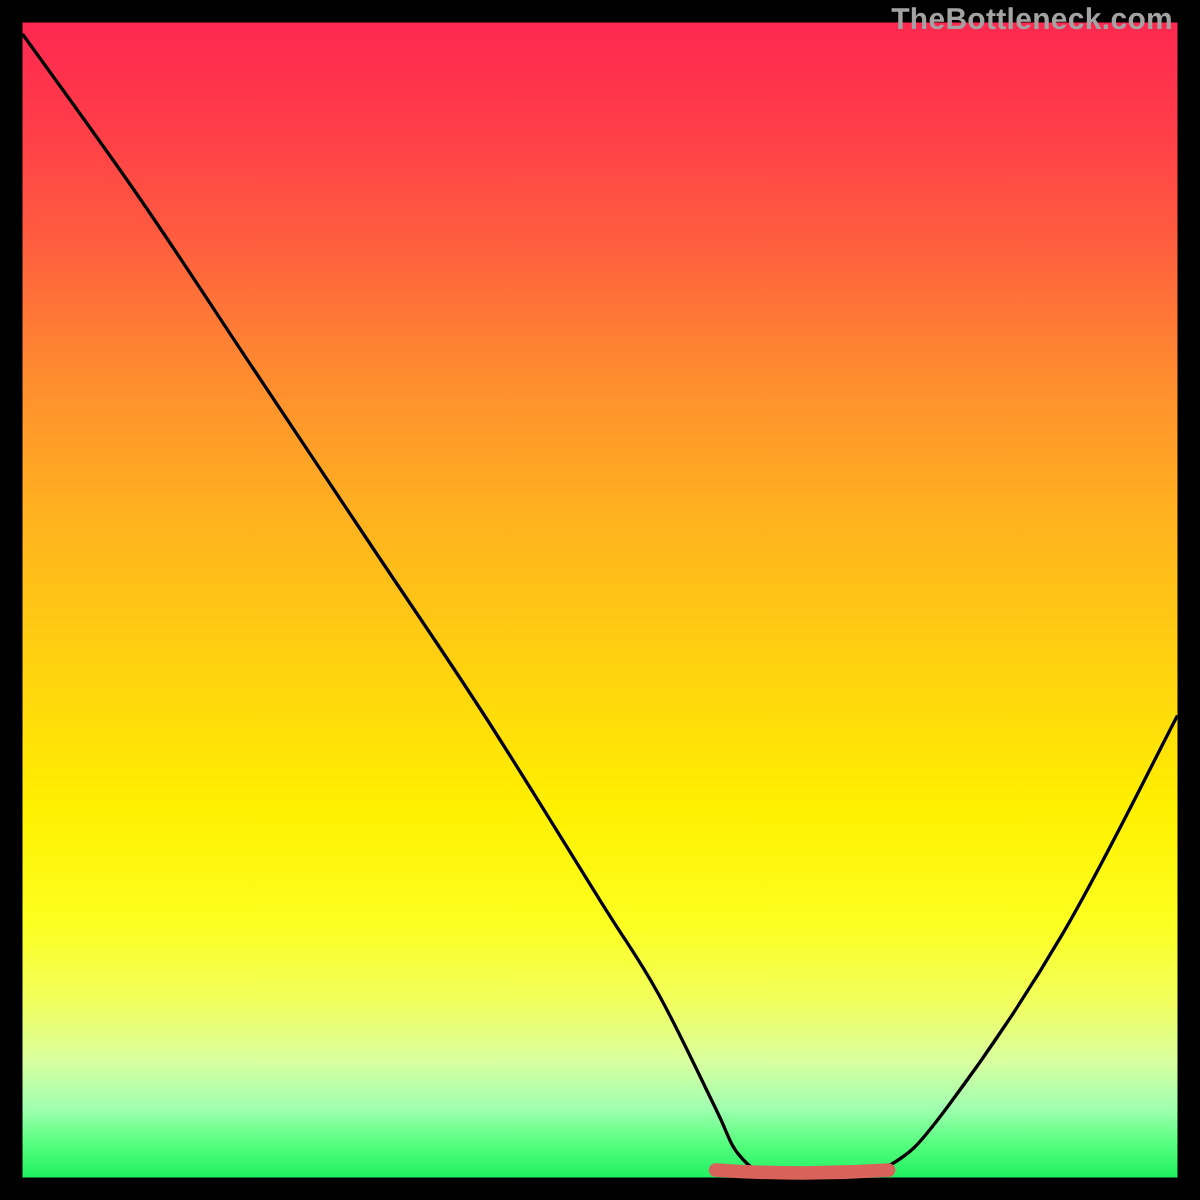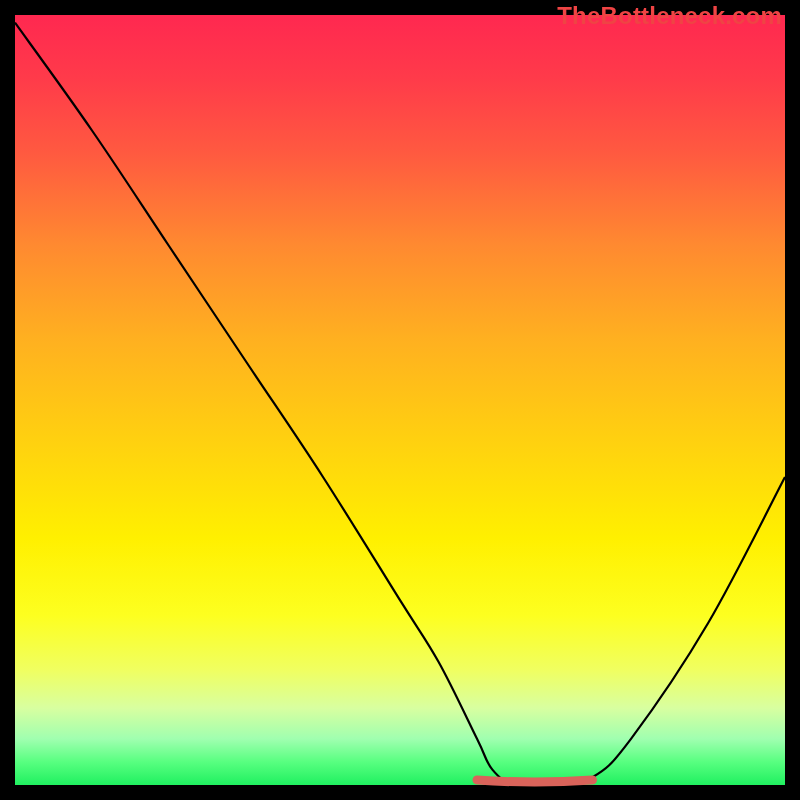--- a/index.html
+++ b/index.html
@@ -36,23 +36,23 @@
     inset: 0;
     width: 100%;
     height: 100%;
     overflow: visible;
   }
   .attrib {
     position: absolute;
     top: 2px;
     right: 18px;
     font-family: Arial, Helvetica, sans-serif;
-    font-size: 24px;
+    font-size: 20px;
     font-weight: 700;
-    color: #ef4444;
+    color: #a3a3a3;
     letter-spacing: 0.2px;
   }
   .curve { fill: none; stroke: #000; stroke-width: 2.2; }
   .marker { stroke: #d9635a; stroke-width: 9; stroke-linecap: round; fill: none; }
 </style>
 </head>
 <body>
 
 <div class="frame">
   <div class="plot-area">

